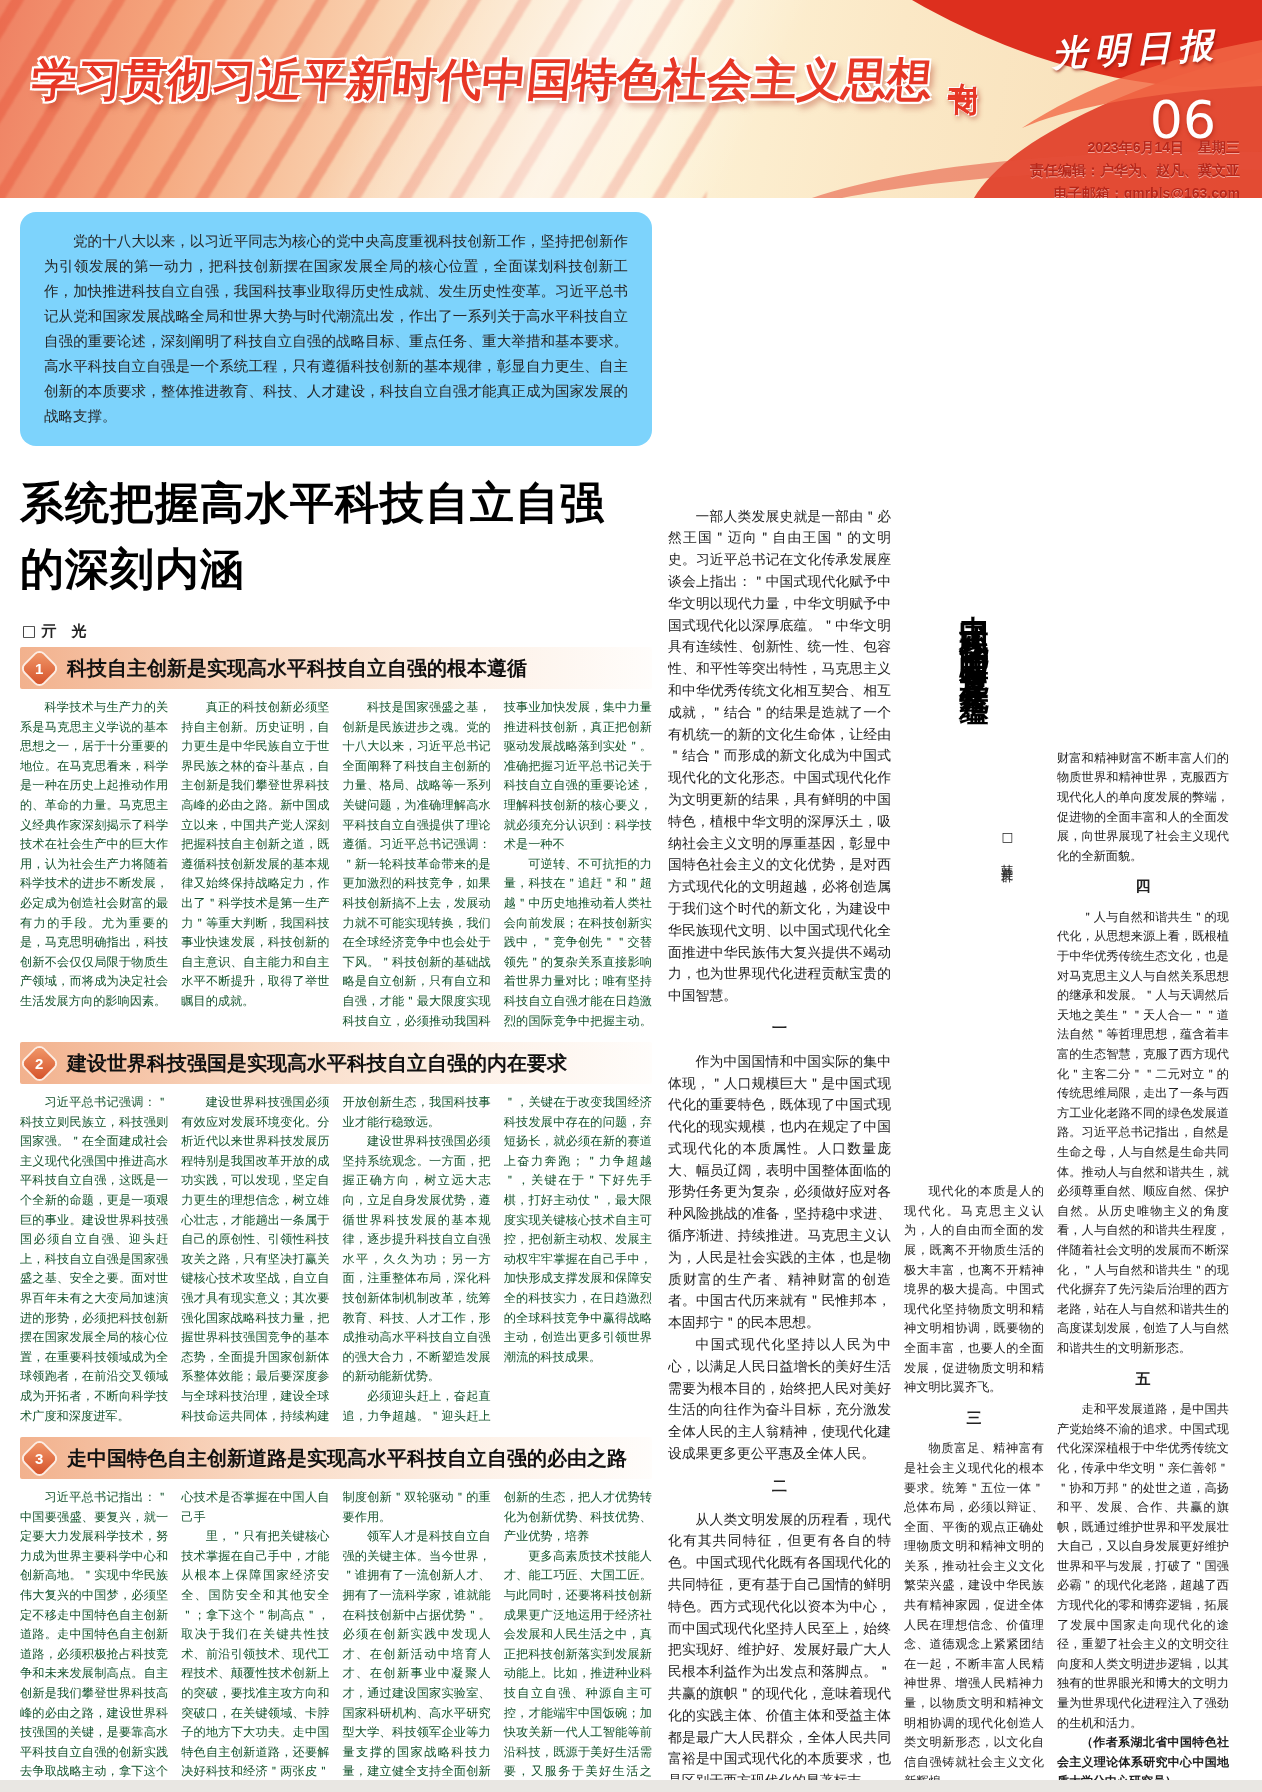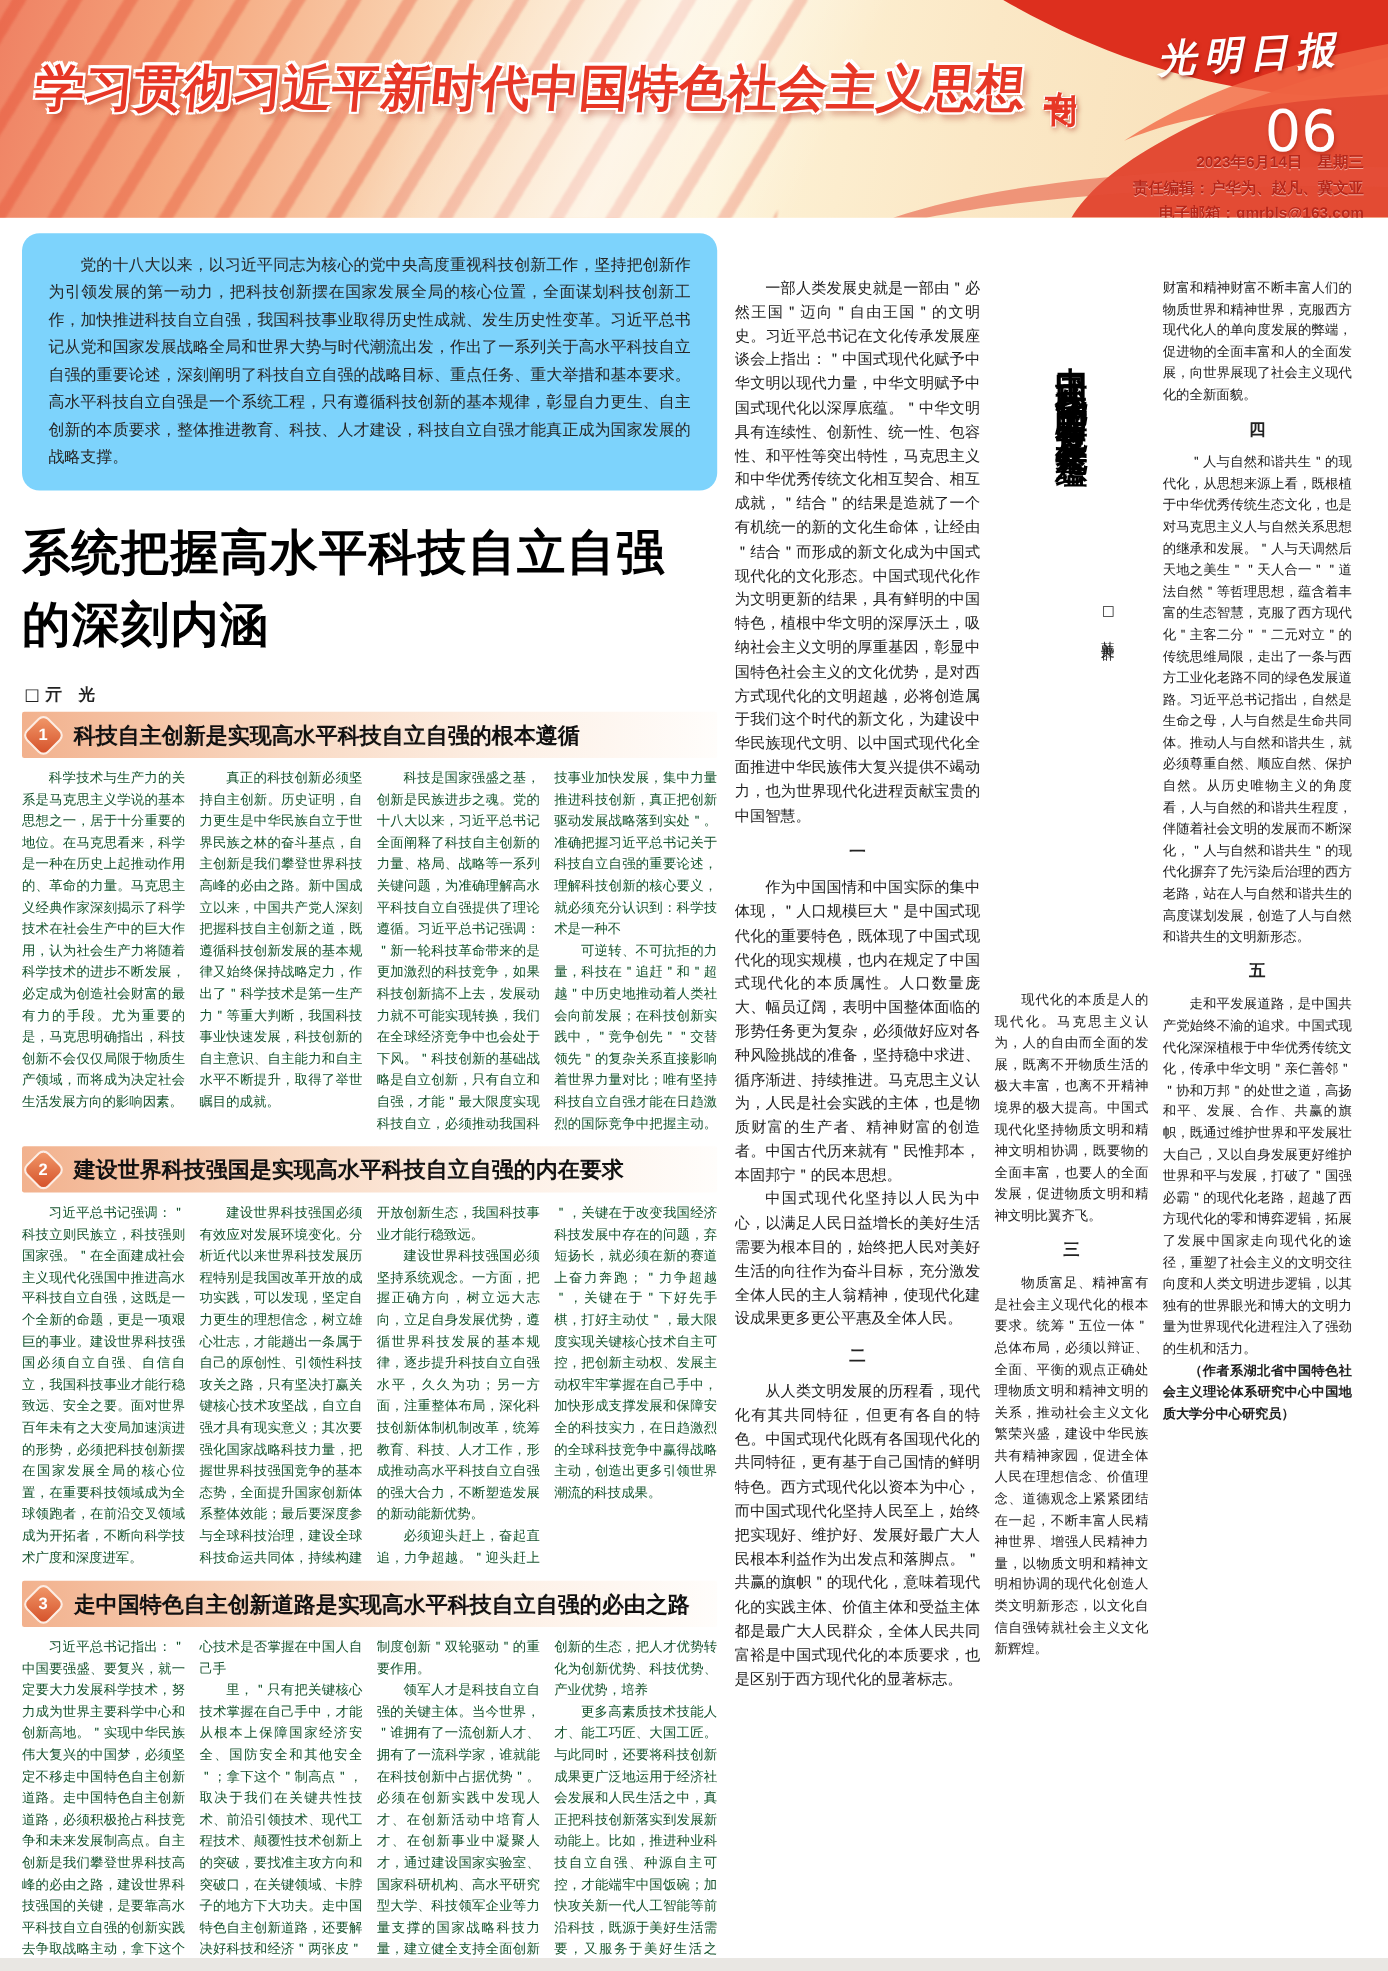--- a/index.html
+++ b/index.html
@@ -26,21 +26,21 @@
     text-shadow:1px 2px 3px rgba(140,15,5,.7);}
   .page-num{position:absolute;right:46px;top:70px;z-index:4;color:#fff;
     font-family:"DejaVu Sans","Liberation Sans",sans-serif;font-weight:400;font-size:52px;
     text-shadow:1px 2px 4px rgba(150,25,10,.45);margin-top:20px;}
   .date-block{position:absolute;right:22px;top:136px;z-index:4;text-align:right;
     font-family:"Liberation Sans","DejaVu Sans",sans-serif;font-weight:700;font-size:14px;line-height:1.65;
     color:#b7271a;text-shadow:0 1px 0 rgba(255,255,255,.5);}
   
   .content{display:flex;gap:16px;padding:14px 20px 0 20px;}
   .article-left{width:632px;flex:none;}
-  .article-right{width:574px;flex:none;display:flex;gap:13px;padding-top:40px;height:1540px;overflow:hidden;}
+  .article-right{width:574px;flex:none;display:flex;gap:13px;padding-top:40px;height:1540px;overflow:hidden;align-items:flex-end;}
   
   .intro-panel{background:#7dd3fc;border-radius:16px;padding:17px 24px;font-size:14.5px;line-height:25px;
     text-align:justify;color:#262626;}
   .intro-panel p{margin:0;text-indent:2em;}
   .main-headline{margin:24px 0 20px 0;font-weight:900;color:#000;}
   .main-headline span{display:block;font-size:44px;line-height:1.5;letter-spacing:1px;}
   .author-line{font-size:15px;margin:8px 0 4px 2px;color:#222;font-weight:bold;}
   .sec-header{display:flex;align-items:center;height:42px;margin:6px 0 9px 0;border-radius:2px;
     background:linear-gradient(90deg,#f2b18d 0%,#f9d9c3 38%,#fdf0e6 70%,#fffdfb 100%);}
   .badge{flex:none;width:25px;height:25px;margin:0 15px 0 7px;transform:rotate(45deg);border-radius:5px;
@@ -122,21 +122,21 @@
         <p>可逆转、不可抗拒的力量，科技在＂追赶＂和＂超越＂中历史地推动着人类社会向前发展；在科技创新实践中，＂竞争创先＂＂交替领先＂的复杂关系直接影响着世界力量对比；唯有坚持科技自立自强才能在日趋激烈的国际竞争中把握主动。科技自立自强与开放合作是辩证统一的，关起门搞＂创新＂不是真创新而是闭门造车，作为全球科技发展的一部分，我们要更好学习、吸收、借鉴全球科技成果，走开放创新之路，才能实现高水平科技自立自强。</p>
       </div>
 
       <div class="sec-header">
         <div class="badge">
             <span>2</span>
           </div>
         <div class="sec-title">建设世界科技强国是实现高水平科技自立自强的内在要求</div>
       </div>
       <div class="sec-body h2">
-        <p>习近平总书记强调：＂科技立则民族立，科技强则国家强。＂在全面建成社会主义现代化强国中推进高水平科技自立自强，这既是一个全新的命题，更是一项艰巨的事业。建设世界科技强国必须自立自强、自信自立，我国科技事业才能行稳致远、安全之要。面对世界百年未有之大变局加速演进的形势，必须把科技创新摆在国家发展全局的核心位置，在重要科技领域成为全球领跑者，在前沿交叉领域成为开拓者，不断向科学技术广度和深度进军。</p>
+        <p>习近平总书记强调：＂科技立则民族立，科技强则国家强。＂在全面建成社会主义现代化强国中推进高水平科技自立自强，这既是一个全新的命题，更是一项艰巨的事业。建设世界科技强国必须自立自强、迎头赶上，科技自立自强是国家强盛之基、安全之要。面对世界百年未有之大变局加速演进的形势，必须把科技创新摆在国家发展全局的核心位置，在重要科技领域成为全球领跑者，在前沿交叉领域成为开拓者，不断向科学技术广度和深度进军。</p>
         <p>建设世界科技强国必须有效应对发展环境变化。分析近代以来世界科技发展历程特别是我国改革开放的成功实践，可以发现，坚定自力更生的理想信念，树立雄心壮志，才能趟出一条属于自己的原创性、引领性科技攻关之路，只有坚决打赢关键核心技术攻坚战，自立自强才具有现实意义；其次要强化国家战略科技力量，把握世界科技强国竞争的基本态势，全面提升国家创新体系整体效能；最后要深度参与全球科技治理，建设全球科技命运共同体，持续构建开放创新生态，我国科技事业才能行稳致远。</p>
         <p>建设世界科技强国必须坚持系统观念。一方面，把握正确方向，树立远大志向，立足自身发展优势，遵循世界科技发展的基本规律，逐步提升科技自立自强水平，久久为功；另一方面，注重整体布局，深化科技创新体制机制改革，统筹教育、科技、人才工作，形成推动高水平科技自立自强的强大合力，不断塑造发展的新动能新优势。</p>
         <p>必须迎头赶上，奋起直追，力争超越。＂迎头赶上＂，关键在于改变我国经济科技发展中存在的问题，弃短扬长，就必须在新的赛道上奋力奔跑；＂力争超越＂，关键在于＂下好先手棋，打好主动仗＂，最大限度实现关键核心技术自主可控，把创新主动权、发展主动权牢牢掌握在自己手中，加快形成支撑发展和保障安全的科技实力，在日趋激烈的全球科技竞争中赢得战略主动，创造出更多引领世界潮流的科技成果。</p>
       </div>
 
       <div class="sec-header">
         <div class="badge">
             <span>3</span>
           </div>
         <div class="sec-title">走中国特色自主创新道路是实现高水平科技自立自强的必由之路</div>

